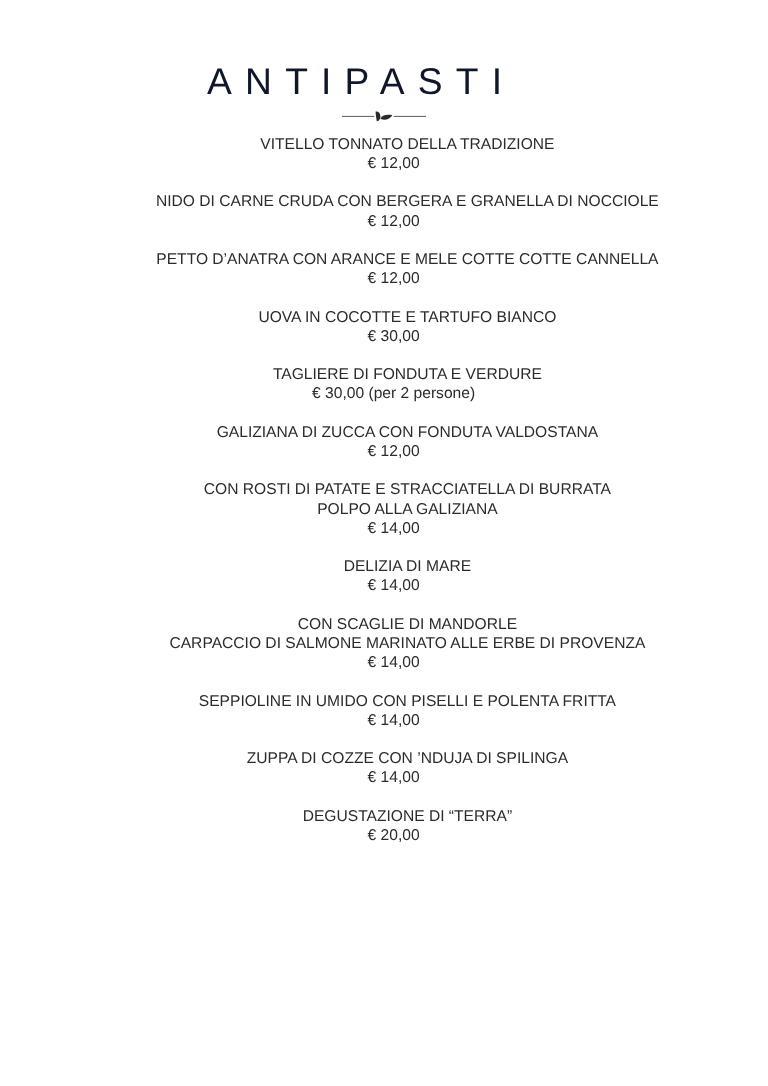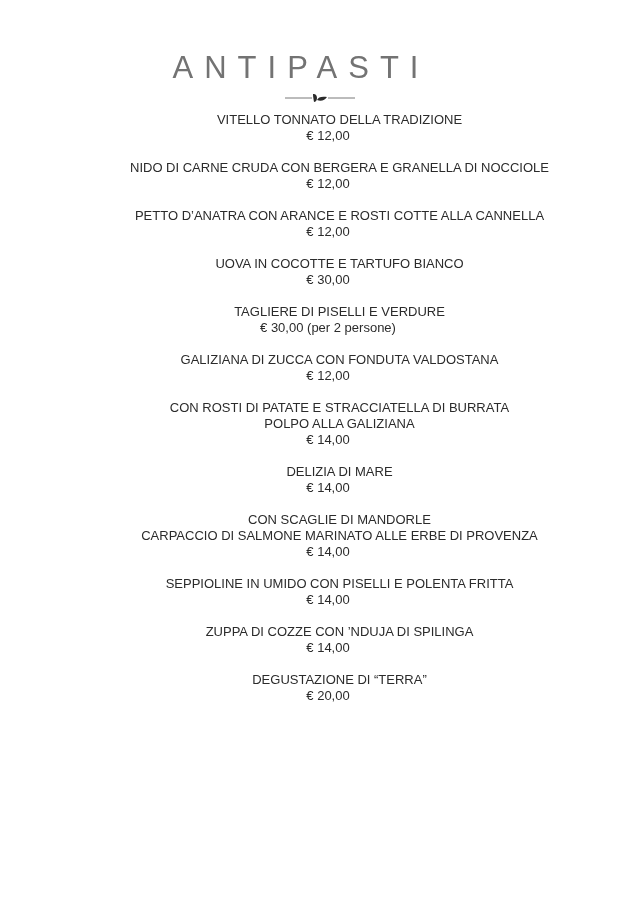--- a/index.html
+++ b/index.html
@@ -27,21 +27,21 @@
       left: 0;
       width: 591px;
       top: 50px;
       text-align: center;
       font-size: 31px;
       font-weight: 300;
       letter-spacing: 11px;
       padding-left: 11px;
       box-sizing: border-box;
       line-height: 36px;
-      color: #737373;
+      color: #0f172a;
     }
     .ornament {
       position: absolute;
       left: 285px;
       top: 90px;
       width: 70px;
       height: 12px;
     }
     .menu {
       position: absolute;
@@ -87,29 +87,29 @@
   <div class="menu" id="menu-list">
       <div class="item">
         <span class="line">VITELLO TONNATO DELLA TRADIZIONE</span>
         <span class="price"><span>€ 12,00</span></span>
       </div>
       <div class="item">
         <span class="line">NIDO DI CARNE CRUDA CON BERGERA E GRANELLA DI NOCCIOLE</span>
         <span class="price"><span>€ 12,00</span></span>
       </div>
       <div class="item">
-        <span class="line">PETTO D’ANATRA CON ARANCE E ROSTI COTTE ALLA CANNELLA</span>
+        <span class="line">PETTO D’ANATRA CON ARANCE E MELE COTTE COTTE CANNELLA</span>
         <span class="price"><span>€ 12,00</span></span>
       </div>
       <div class="item">
         <span class="line">UOVA IN COCOTTE E TARTUFO BIANCO</span>
         <span class="price"><span>€ 30,00</span></span>
       </div>
       <div class="item">
-        <span class="line">TAGLIERE DI PISELLI E VERDURE</span>
+        <span class="line">TAGLIERE DI FONDUTA E VERDURE</span>
         <span class="price"><span>€ 30,00</span> <span class="note">(per 2 persone)</span></span>
       </div>
       <div class="item">
         <span class="line">GALIZIANA DI ZUCCA CON FONDUTA VALDOSTANA</span>
         <span class="price"><span>€ 12,00</span></span>
       </div>
       <div class="item">
         <span class="line">CON ROSTI DI PATATE E STRACCIATELLA DI BURRATA</span>
         <span class="line">POLPO ALLA GALIZIANA</span>
         <span class="price"><span>€ 14,00</span></span>

